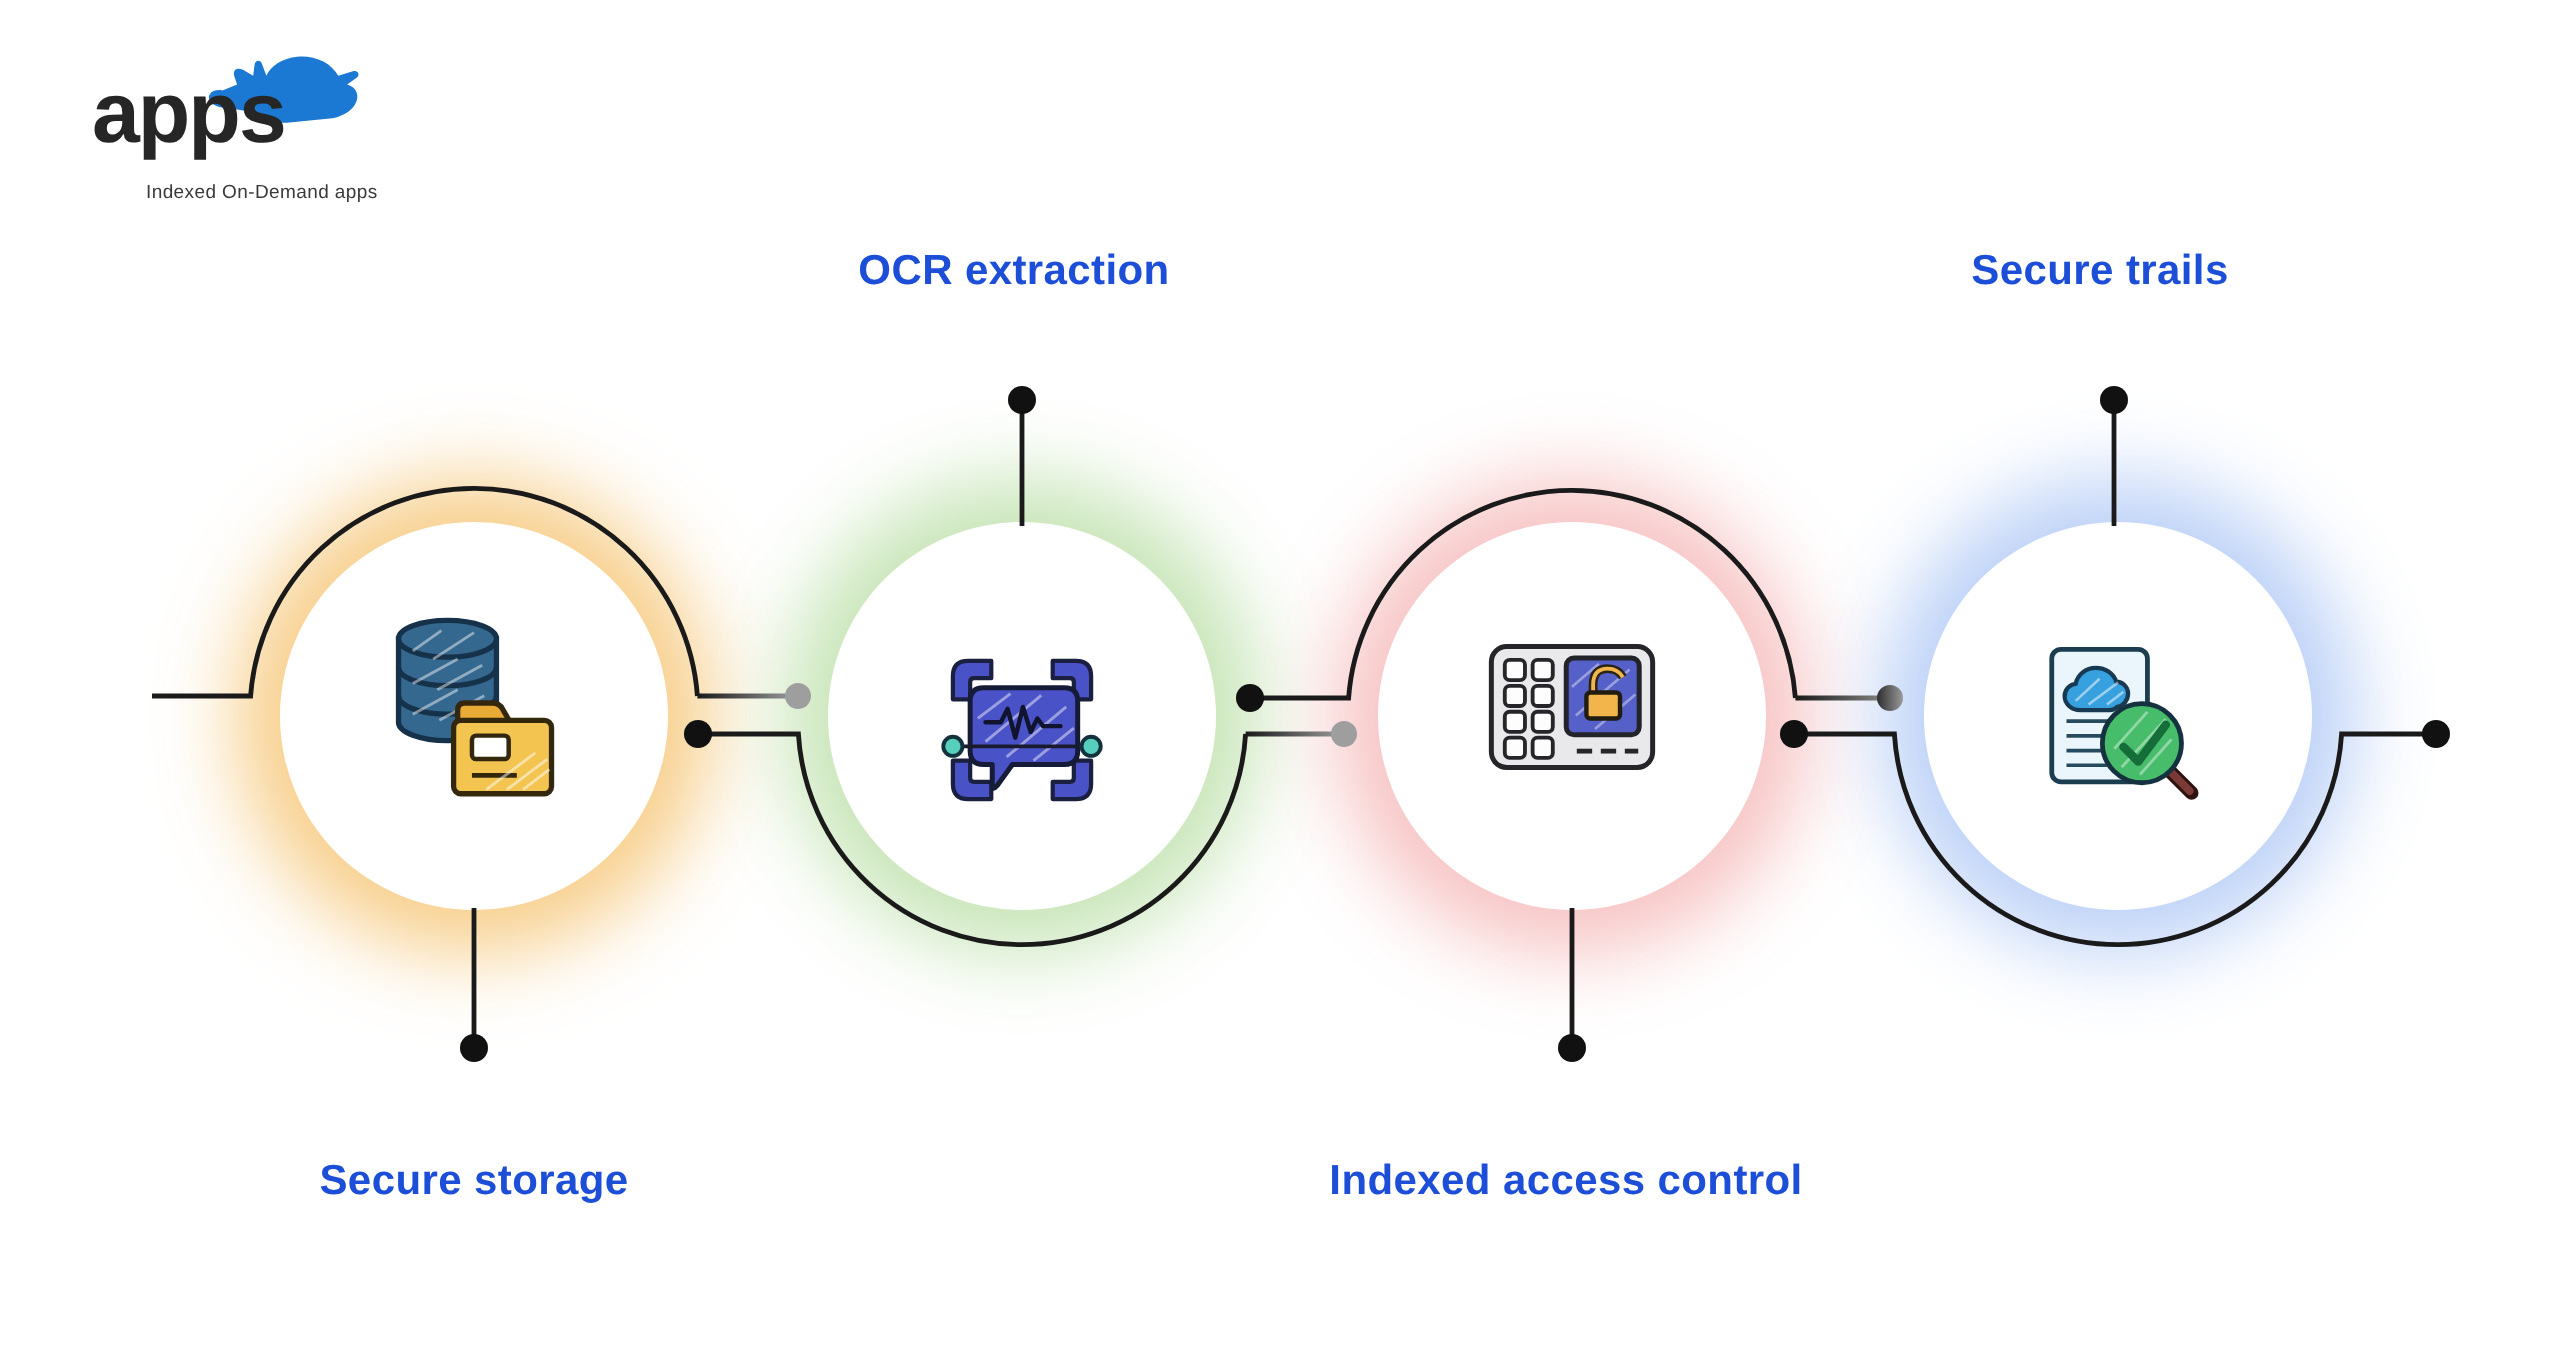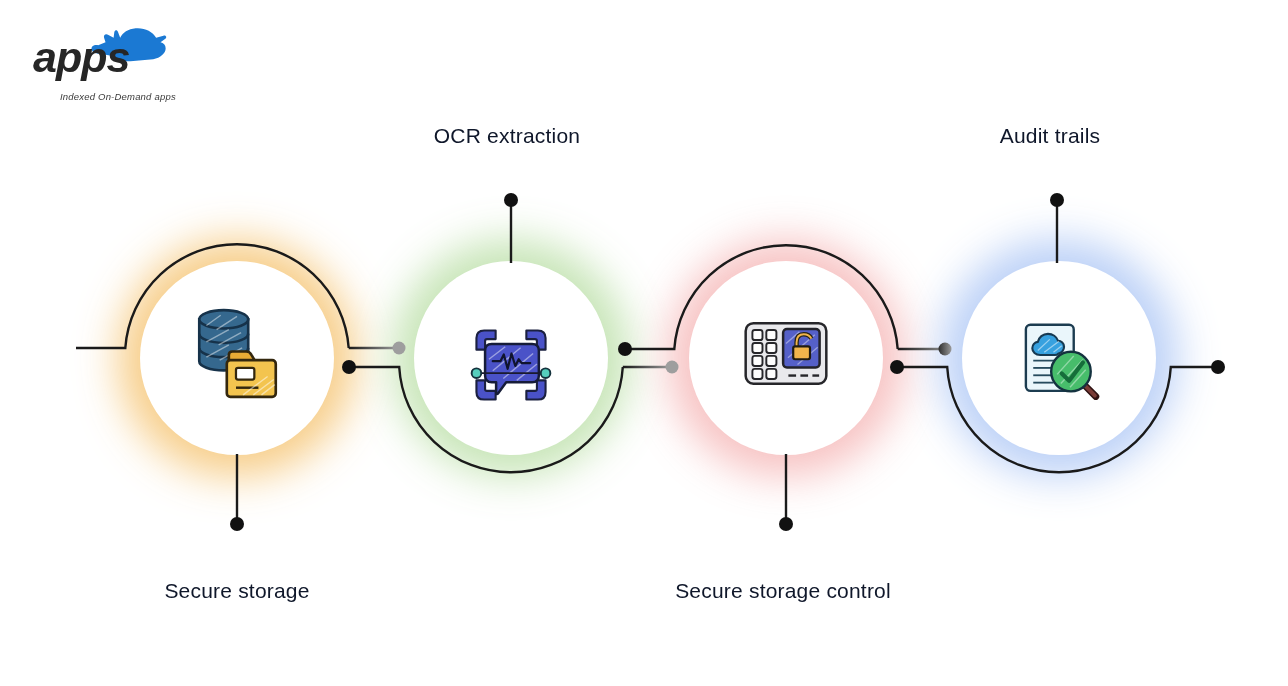--- a/index.html
+++ b/index.html
@@ -1,21 +1,21 @@
 <!DOCTYPE html>
 <html><head>
 <meta charset="utf-8">
 <style>
   html,body{margin:0;padding:0;background:#ffffff;}
   .stage{
     position:relative;width:1288px;height:686px;overflow:hidden;
     background:#ffffff;font-family:"Liberation Sans",sans-serif;
   }
   
-  .logo{position:absolute;left:33px;top:14px;width:200px;height:80px;font-style:italic;}
+  .logo{position:absolute;left:46px;top:14px;width:200px;height:80px;}
   .brand{
     position:absolute;left:0;top:22px;font-size:43px;font-weight:700;
     color:#262626;letter-spacing:-1px;line-height:1;
   }
   .rhino{position:absolute;left:55px;top:7px;width:82px;height:44px;}
   .tagline{
     position:absolute;left:27px;top:77px;font-size:9.5px;color:#3a3a3a;
     white-space:nowrap;letter-spacing:.2px;
   }
   
@@ -25,22 +25,22 @@
   }
   .node svg{display:block;}
   .icon-nudge-up5{transform:translateY(-6px);}
   .icon-nudge-dn9{transform:translateY(7px);}
   .icon-nudge-up4{transform:translateY(-5px);}
   .icon-nudge-dn11{transform:translateY(9px);}
   
   .linework{position:absolute;left:0;top:0;pointer-events:none;}
   
   .feature-label{
-    position:absolute;transform:translateX(-50%);font-size:21px;font-weight:400;
-    color:#0f172a;letter-spacing:.2px;white-space:nowrap;
+    position:absolute;transform:translateX(-50%);font-size:21px;font-weight:700;
+    color:#1d4ed8;letter-spacing:.2px;white-space:nowrap;
   }
 </style>
 </head>
 <body>
 
 <div class="stage">
 
   <header class="logo">
     <svg class="rhino" viewBox="0 0 110 60">
       <path id="rhino-path" fill="#1b79d3" d="M13,33 C7,32 3,35 4,39 C5,43 11,45 17,45 L29,47 C34,52 45,55 57,55 L88,52 C98,50 105,44 105,37 C105,33 102,30 98,29 L105,24 C107,22 105,19 102,20 L92,23 C87,14 76,9 64,10 C54,11 46,16 43,23 L40,15 C39,12 36,12 35,15 L34,23 L27,19 C23,17 20,19 21,23 L23,29 Z"></path>
@@ -224,16 +224,16 @@
       <circle cx="897" cy="367" r="7" fill="#111111"></circle>
       <circle cx="399" cy="348" r="6.5" fill="#9e9e9e"></circle>
       <circle cx="672" cy="367" r="6.5" fill="#9e9e9e"></circle>
       <circle cx="945" cy="349" r="6.5" fill="url(#dotC)"></circle>
       <circle cx="1218" cy="367" r="7" fill="#111111"></circle>
     </g>
   </svg>
 
   <div class="feature-label" style="left:237px;top:579px">Secure storage</div>
   <div class="feature-label" style="left:507px;top:124px">OCR extraction</div>
-  <div class="feature-label" style="left:783px;top:579px">Secure storage control</div>
-  <div class="feature-label" style="left:1050px;top:124px">Audit trails</div>
+  <div class="feature-label" style="left:783px;top:579px">Indexed access control</div>
+  <div class="feature-label" style="left:1050px;top:124px">Secure trails</div>
 
 </div>
 
 </body></html>

